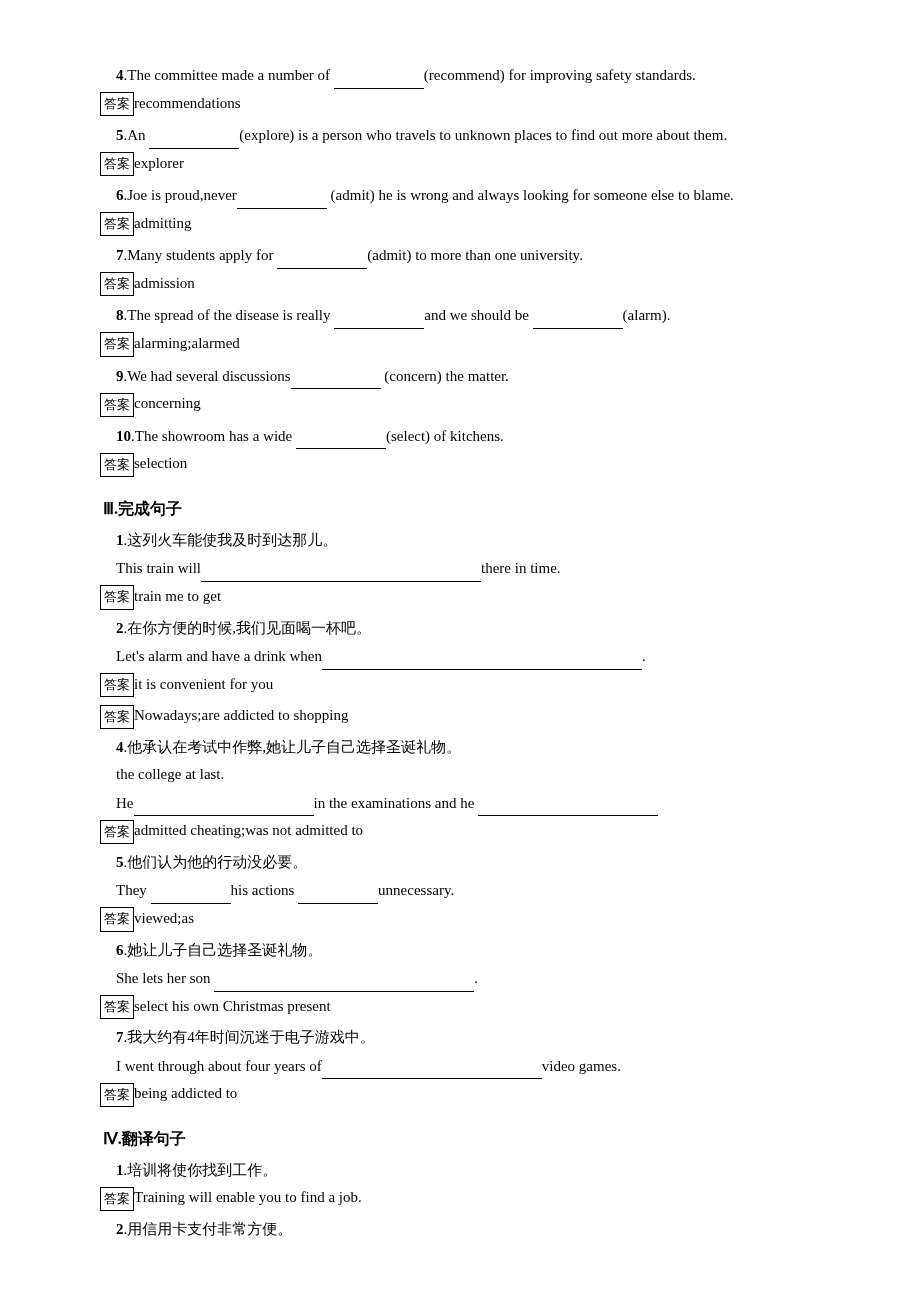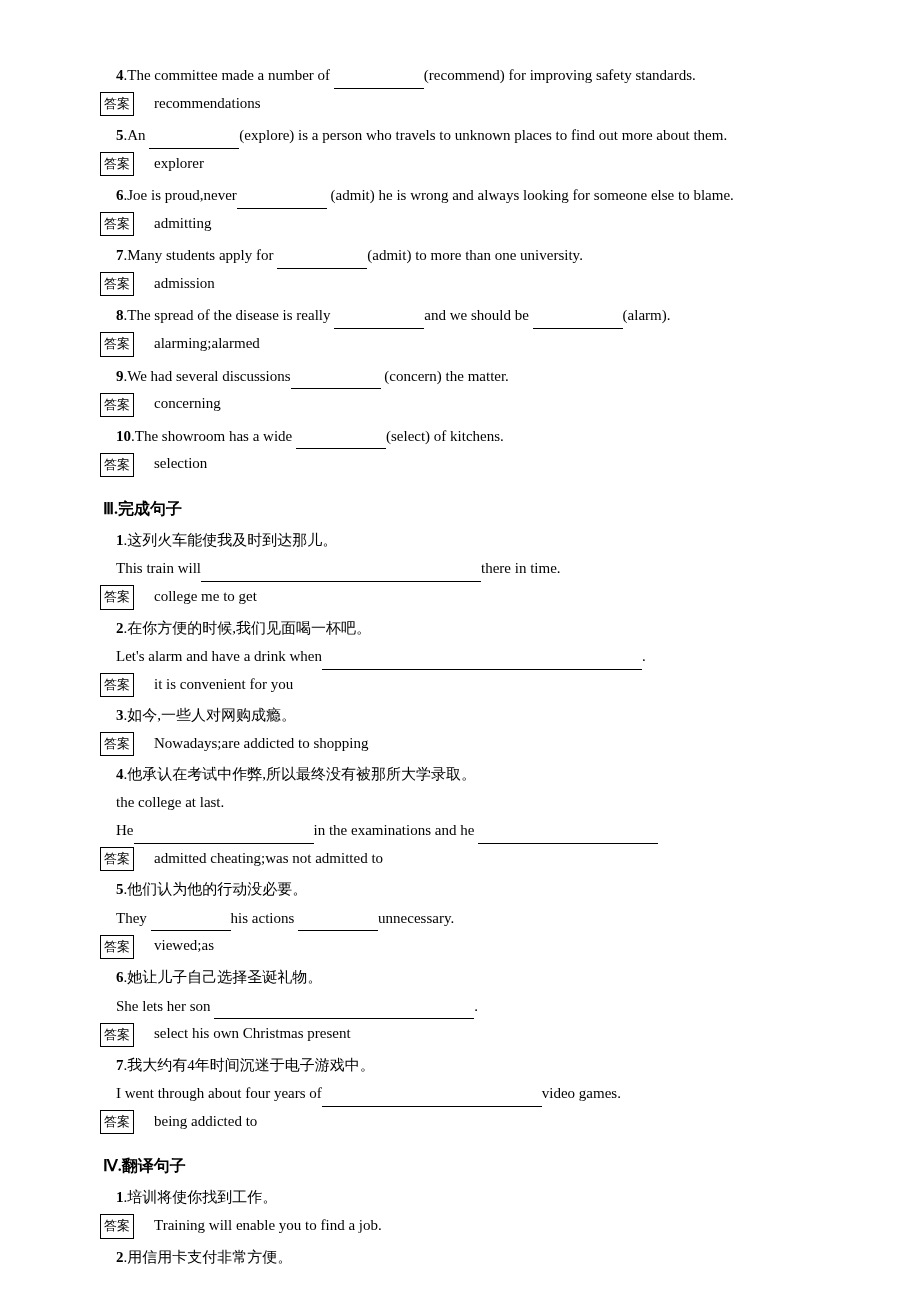--- a/index.html
+++ b/index.html
@@ -27,21 +27,21 @@
       display: inline-block;
       border-bottom: 1px solid #000;
       min-width: 90px;
       vertical-align: bottom;
     }
     .answer-badge {
       display: inline-block;
       border: 1.5px solid #000;
       font-size: 13px;
       padding: 0 3px;
-      margin-right: 20px;
+      margin-right: 0;
       font-family: "SimSun", "STSong", serif;
       vertical-align: middle;
     }
     .answer-line {
       margin: 2px 0 6px 0;
     }
     .answer-text {
       display: inline;
       font-size: 15px;
     }
@@ -123,43 +123,42 @@
 
 <div>
   <div class="section-title">Ⅲ.完成句子</div>
 
   <div class="question-block">
     <p><span class="q-number">1</span><span>.这列火车能使我及时到达那儿。</span></p>
     <p>
       <span>This train will</span><span class="blank" style="min-width:280px;">&nbsp;</span><span>there in time.</span>
     </p>
     <div class="answer-line">
-      <span class="answer-badge">答案</span><span class="answer-text">college me to get</span>
+      <span class="answer-badge">答案</span><span class="answer-text">train me to get</span>
     </div>
   </div>
 
   <div class="question-block">
     <p><span class="q-number">2</span><span>.在你方便的时候,我们见面喝一杯吧。</span></p>
     <p>
       <span>Let's alarm and have a drink when</span><span class="blank" style="min-width:320px;">&nbsp;</span><span>.</span>
     </p>
     <div class="answer-line">
       <span class="answer-badge">答案</span><span class="answer-text">it is convenient for you</span>
     </div>
   </div>
 
   <div class="question-block">
-    <p><span class="q-number">3</span><span>.如今,一些人对网购成瘾。</span></p>
     <div class="answer-line">
       <span class="answer-badge">答案</span><span class="answer-text">Nowadays;are addicted to shopping</span>
     </div>
   </div>
 
   <div class="question-block">
-    <p><span class="q-number">4</span><span>.他承认在考试中作弊,所以最终没有被那所大学录取。</span></p>
+    <p><span class="q-number">4</span><span>.他承认在考试中作弊,她让儿子自己选择圣诞礼物。</span></p>
     <p>
       <span>the college at last.</span>
     </p>
     <p>
       <span>He</span><span class="blank" style="min-width:180px;">&nbsp;</span><span>in the examinations and he </span><span class="blank" style="min-width:180px;">&nbsp;</span>
     </p>
     <div class="answer-line">
       <span class="answer-badge">答案</span><span class="answer-text">admitted cheating;was not admitted to</span>
     </div>
   </div>

